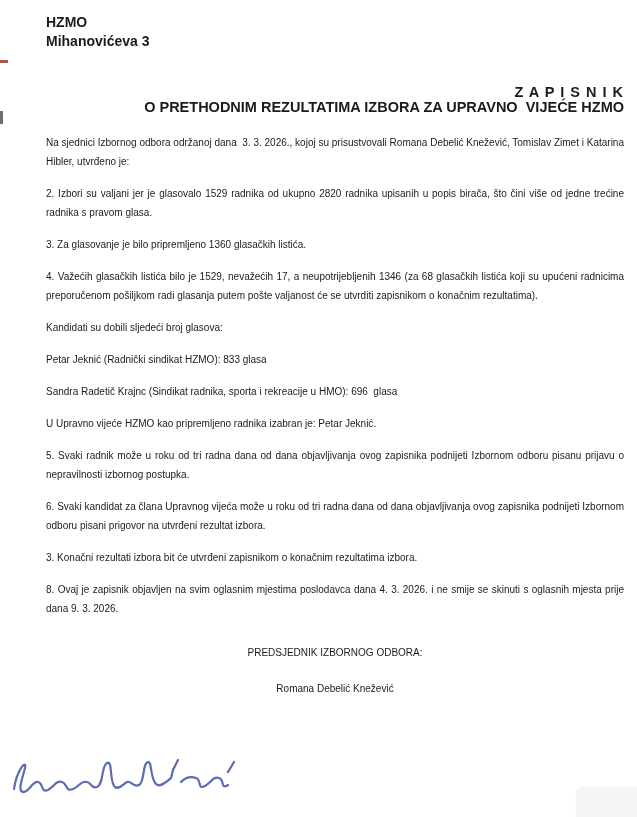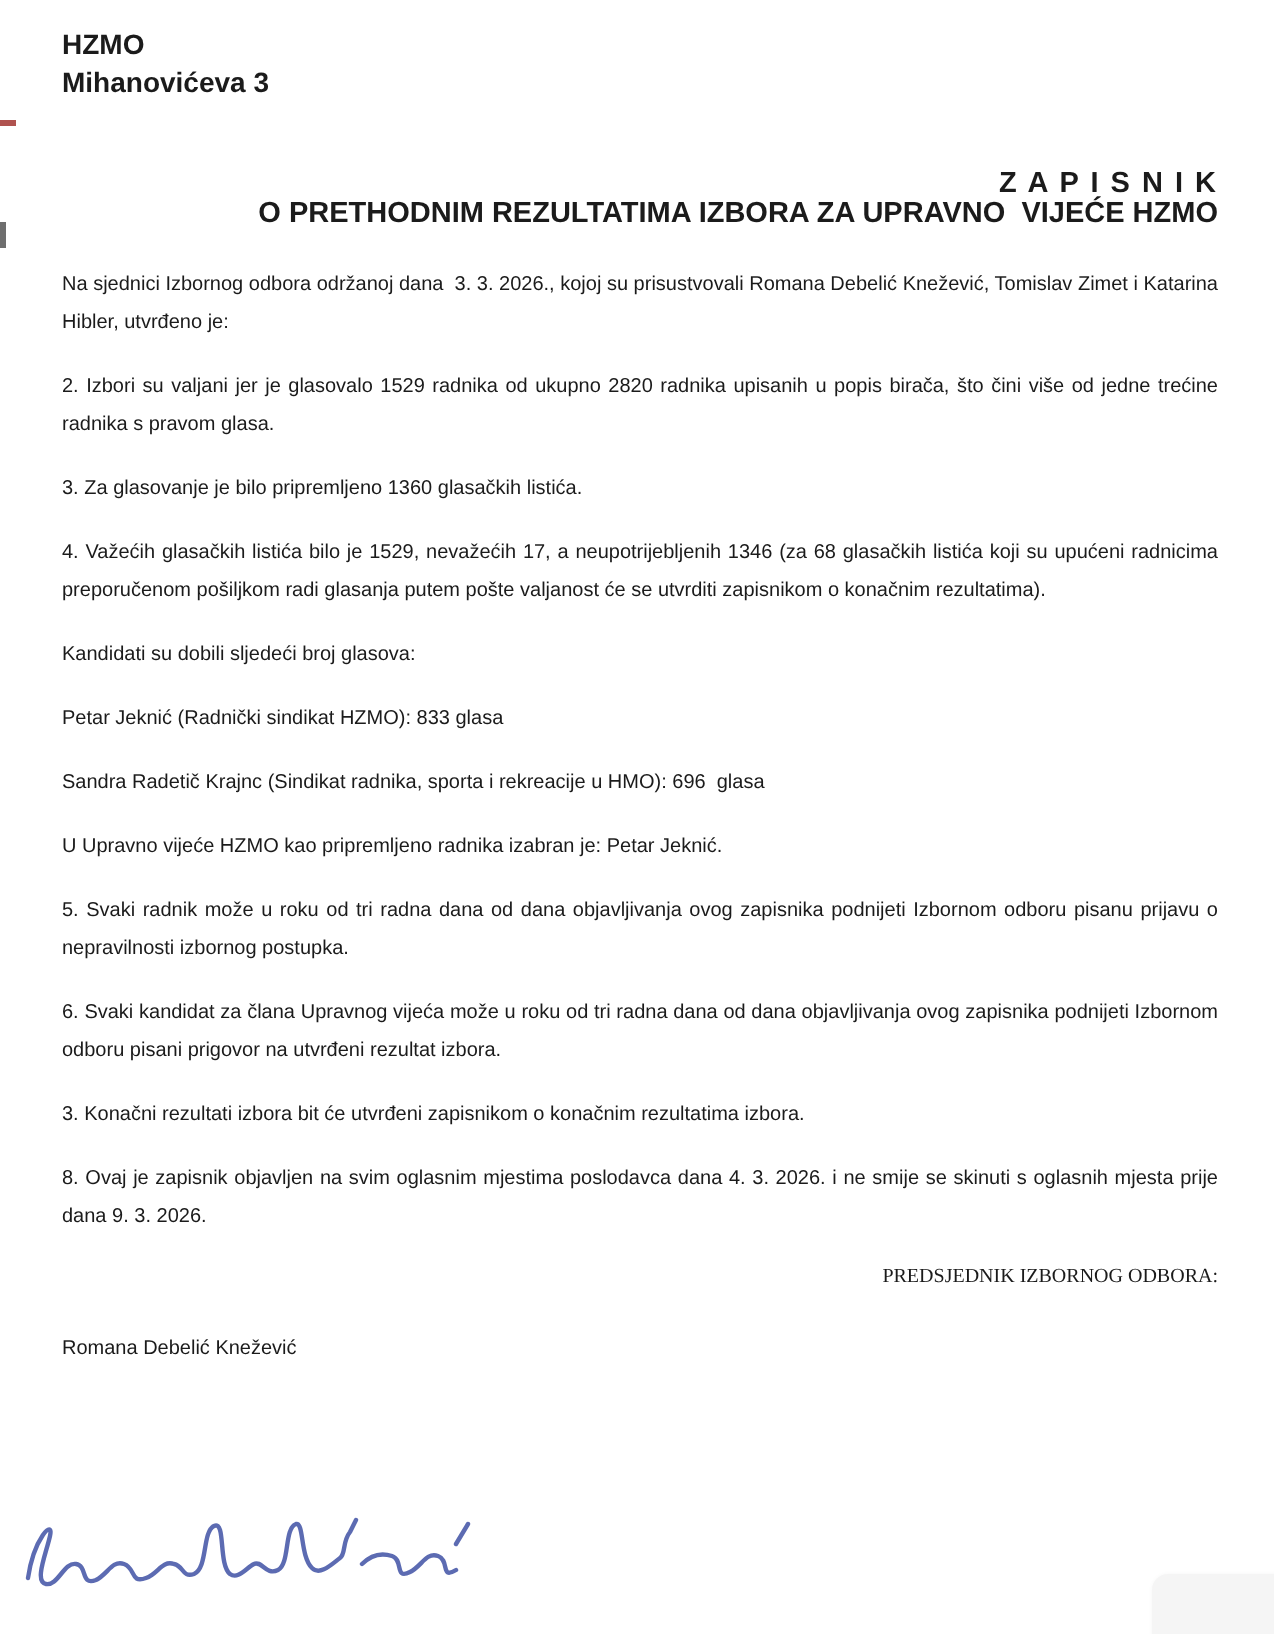--- a/index.html
+++ b/index.html
@@ -7,41 +7,41 @@
     width: 637px; height: 817px;
     background: #ffffff;
     font-family: "Liberation Sans", "DejaVu Sans", sans-serif;
     color: #1b1b1b;
     position: relative;
     overflow: hidden;
     -webkit-font-smoothing: antialiased;
   }
   .page {
     position: absolute;
-    left: 31px; top: 13px;
+    left: 46px; top: 13px;
     width: 578px;
   }
   .org-block { font-weight: bold; font-size: 14px; line-height: 19px; }
   .title-block {
     margin-top: 34px;
     text-align: right;
     font-weight: bold;
     font-size: 14.5px;
     line-height: 15px;
   }
   .title-line1 { letter-spacing: 1px; }
   p.body-par {
     margin: 13px 0 0 0;
     font-size: 10px;
     line-height: 19px;
     text-align: justify;
   }
   p.first-par { margin-top: 18px; }
-  p.chairman { margin-top: 11px; text-align: right; font-family: Liberation Serif, serif; }
-  p.signatory { margin-top: 17px; text-align: left; }
+  p.chairman { margin-top: 25px; text-align: center; }
+  p.signatory { margin-top: 17px; text-align: center; }
   .bold { font-weight: normal; }
   .signature-wrap {
     position: absolute;
     left: 8px; top: 753px;
     width: 228px; height: 48px;
     pointer-events: none;
   }
   .artifact-red {
     position: absolute;
     left: 0; top: 60px;

